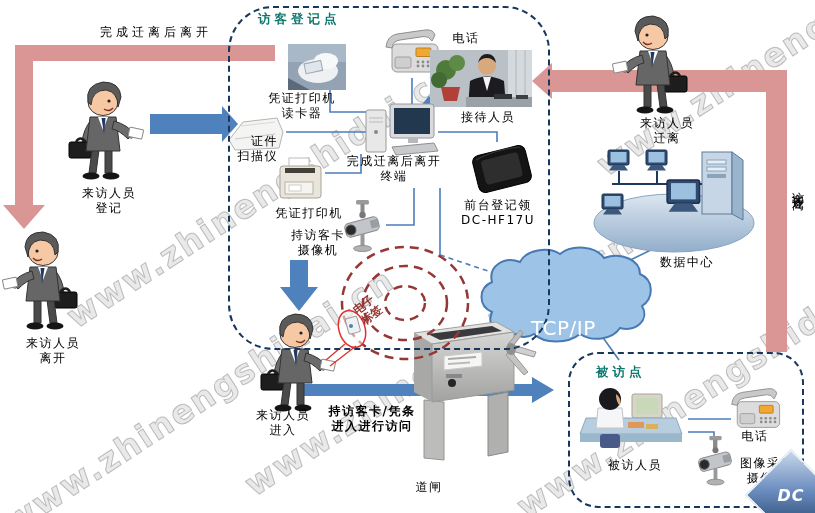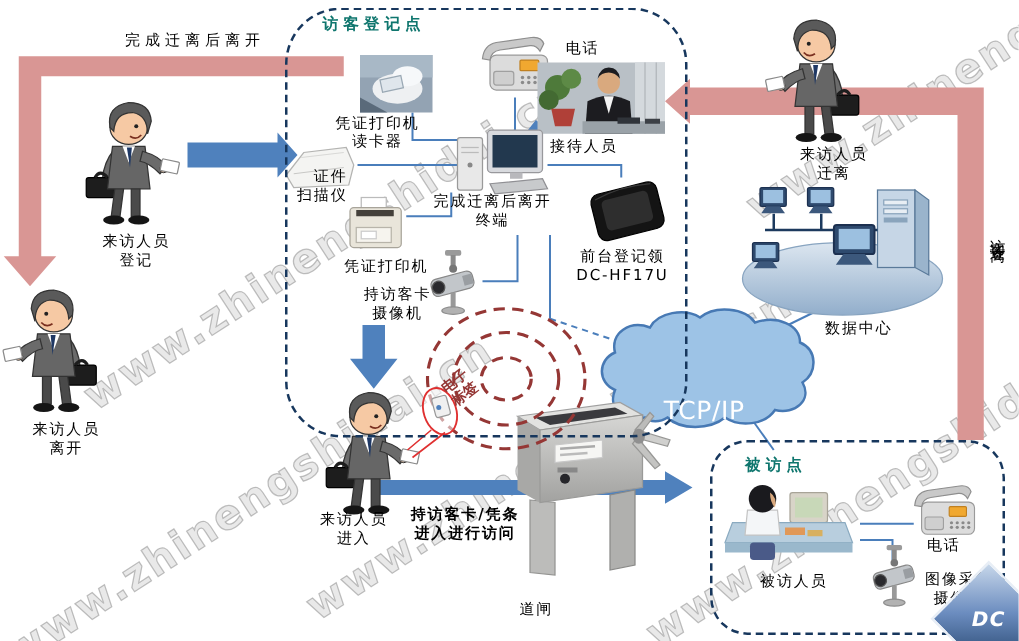--- a/index.html
+++ b/index.html
@@ -290,21 +290,21 @@
     </g>
   </svg>
 
   <div class="lbl" style="left:76px;top:25px;width:160px;letter-spacing:4px;">完成迁离后离开</div>
 
   <div class="boxtitle" style="left:258px;top:11px;">访客登记点</div>
 
   <div class="lbl" style="left:446px;top:31px;width:40px;">电话</div>
   <div class="lbl" style="left:256px;top:91px;width:92px;">凭证打印机
 读卡器</div>
-  <div class="lbl" style="left:434px;top:110px;width:66px;">接待人员</div>
+  <div class="lbl" style="left:434px;top:110px;width:66px;padding-left:21px;">接待人员</div>
   <div class="lbl" style="left:340px;top:154px;width:108px;">完成迁离后离开
 终端</div>
   <div class="lbl" style="left:226px;top:134px;width:52px;text-align:right;">证件
 扫描仪</div>
   <div class="lbl" style="left:271px;top:206px;width:76px;">凭证打印机</div>
   <div class="lbl" style="left:288px;top:228px;width:60px;">持访客卡
 摄像机</div>
   <div class="lbl" style="left:456px;top:198px;width:84px;">前台登记领
 DC-HF17U</div>
 

